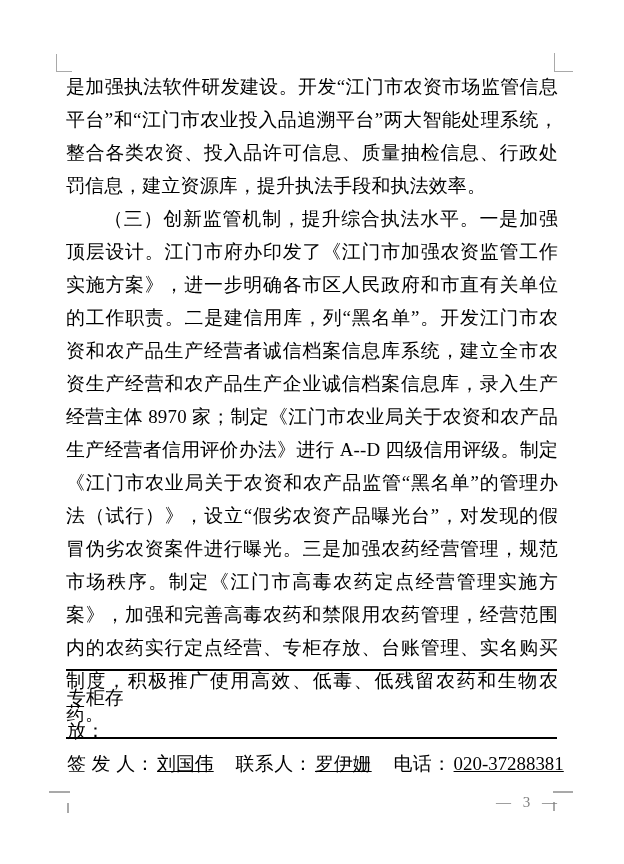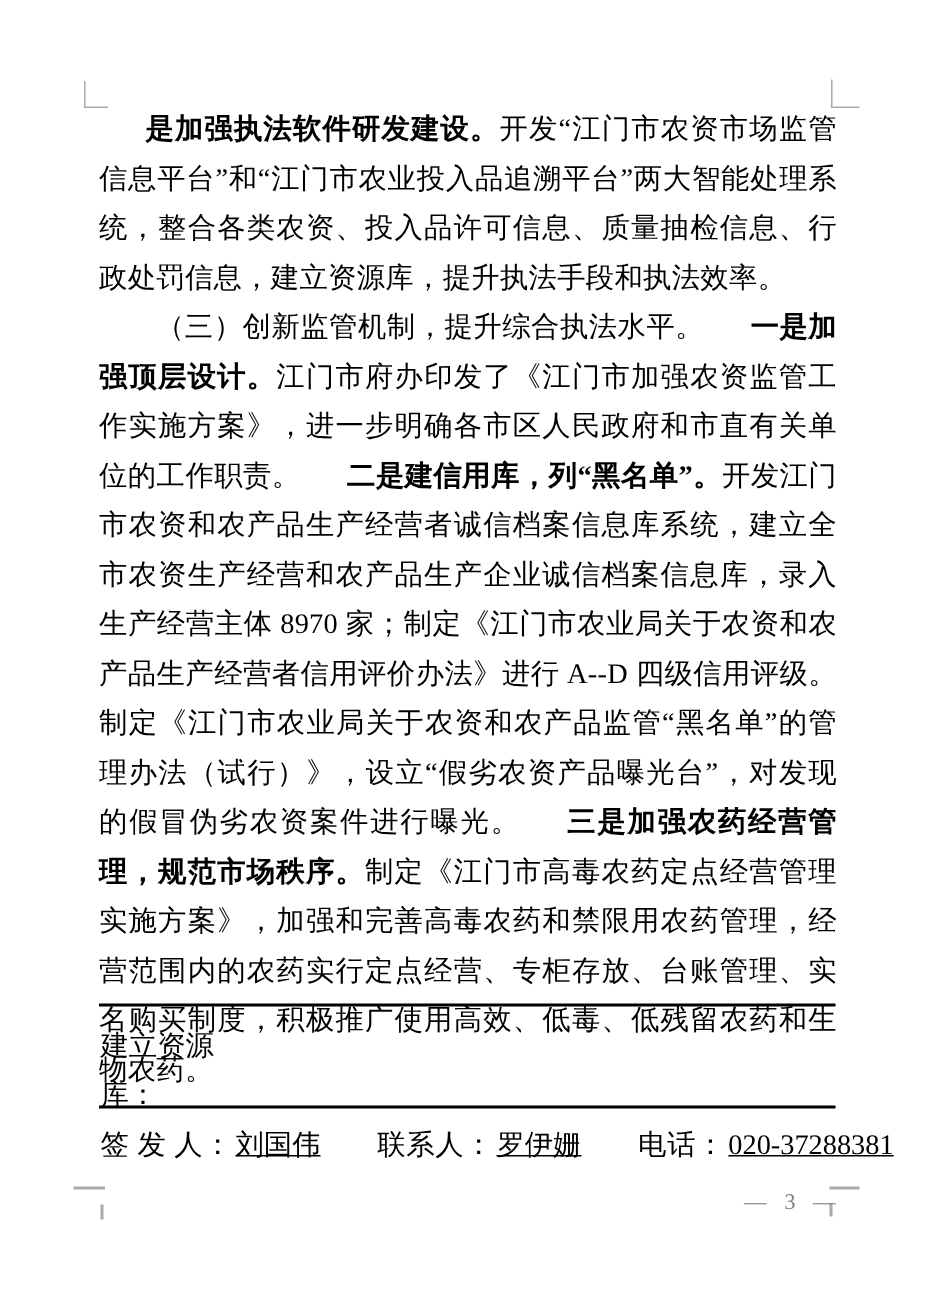--- a/index.html
+++ b/index.html
@@ -53,21 +53,21 @@
     position: absolute;
     left: 66px; top: 70px; width: 492px;
     font-size: 18.9px;
     line-height: 33px;
     text-align: justify;
     text-justify: inter-ideograph;
     letter-spacing: 0.2px;
   }
   .doc-body p { margin: 0; padding: 0; }
   .para-indent { text-indent: 38px; }
-  .run-bold  { font-weight: bold; margin-left: 31px; }
+  .run-bold  { font-weight: normal; }
   .run-kaiti { }
 
   
   .rule {
     position: absolute;
     left: 66px; width: 491px; height: 0;
     border-top: 2px solid #000000;
   }
   .rule-1 { top: 669px; }
   .rule-2 { top: 737px; }
@@ -84,21 +84,21 @@
   .dist-text  { flex: 1; }
 
   
   .signer {
     position: absolute;
     left: 67px; top: 752px; width: 510px;
     font-size: 18.9px;
     line-height: 24px;
     white-space: nowrap;
   }
-  .signer .pair + .pair { margin-left: 33px; }
+  .signer .pair + .pair { margin-left: 17px; }
   .signer .label { letter-spacing: 0.5px; }
   .signer .value { margin-left: 2px; text-decoration: underline; }
 
   
   .page-number {
     position: absolute;
     left: 496px; top: 794px;
     color: #7f7f7f;
     font-size: 15px;
     letter-spacing: 4px;
@@ -116,21 +116,21 @@
   <div class="crop crop-br"></div>
 
   <div class="doc-body">
     <p><span class="run-bold">是加强执法软件研发建设。</span><span>开发“江门市农资市场监管信息平台”和“江门市农业投入品追溯平台”两大智能处理系统，整合各类农资、投入品许可信息、质量抽检信息、行政处罚信息，建立资源库，提升执法手段和执法效率。</span></p>
     <p class="para-indent"><span class="run-kaiti">（三）创新监管机制，提升综合执法水平。</span><span class="run-bold">一是加强顶层设计。</span><span>江门市府办印发了《江门市加强农资监管工作实施方案》，进一步明确各市区人民政府和市直有关单位的工作职责。</span><span class="run-bold">二是建信用库，列“黑名单”。</span><span>开发江门市农资和农产品生产经营者诚信档案信息库系统，建立全市农资生产经营和农产品生产企业诚信档案信息库，录入生产经营主体 8970 家；制定《江门市农业局关于农资和农产品生产经营者信用评价办法》进行 A--D 四级信用评级。制定《江门市农业局关于农资和农产品监管“黑名单”的管理办法（试行）》，设立“假劣农资产品曝光台”，对发现的假冒伪劣农资案件进行曝光。</span><span class="run-bold">三是加强农药经营管理，规范市场秩序。</span><span>制定《江门市高毒农药定点经营管理实施方案》，加强和完善高毒农药和禁限用农药管理，经营范围内的农药实行定点经营、专柜存放、台账管理、实名购买制度，积极推广使用高效、低毒、低残留农药和生物农药。</span></p>
   </div>
 
   <div class="rule rule-1"></div>
 
   <div class="distribution">
-    <span class="dist-label">建立资源库：</span>
+    <span class="dist-label">专柜存放：</span>
   </div>
 
   <div class="rule rule-2"></div>
 
   <div class="signer">
     <span class="pair"><span class="label">签 发 人：</span><span class="value">刘国伟</span></span>
     <span class="pair"><span class="label">联系人：</span><span class="value">罗伊姗</span></span>
     <span class="pair"><span class="label">电话：</span><span class="value">020-37288381</span></span>
   </div>
 

